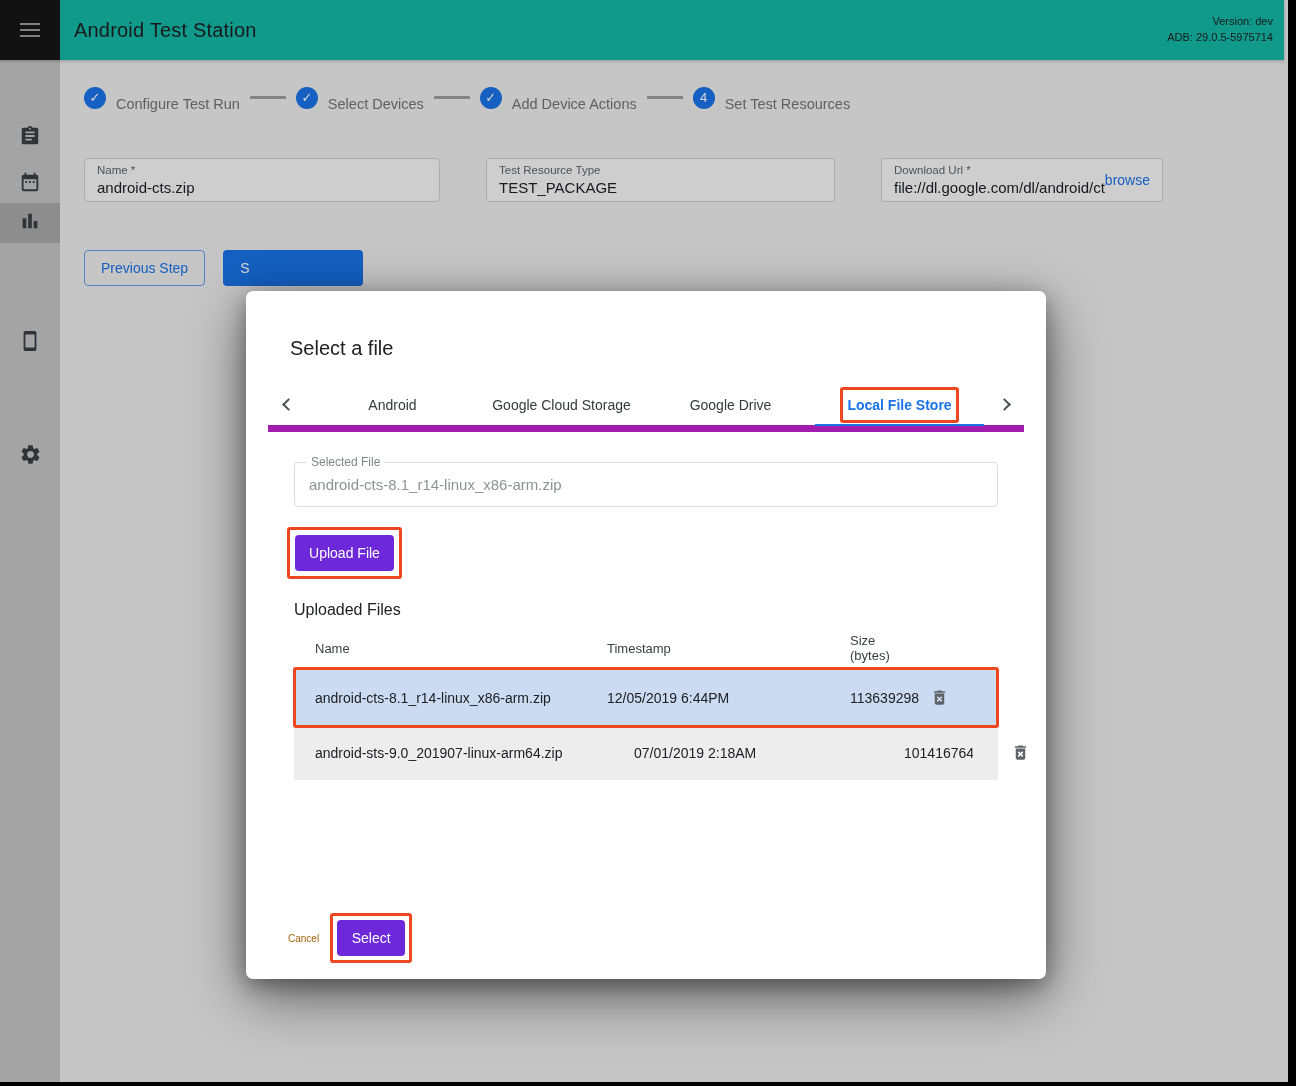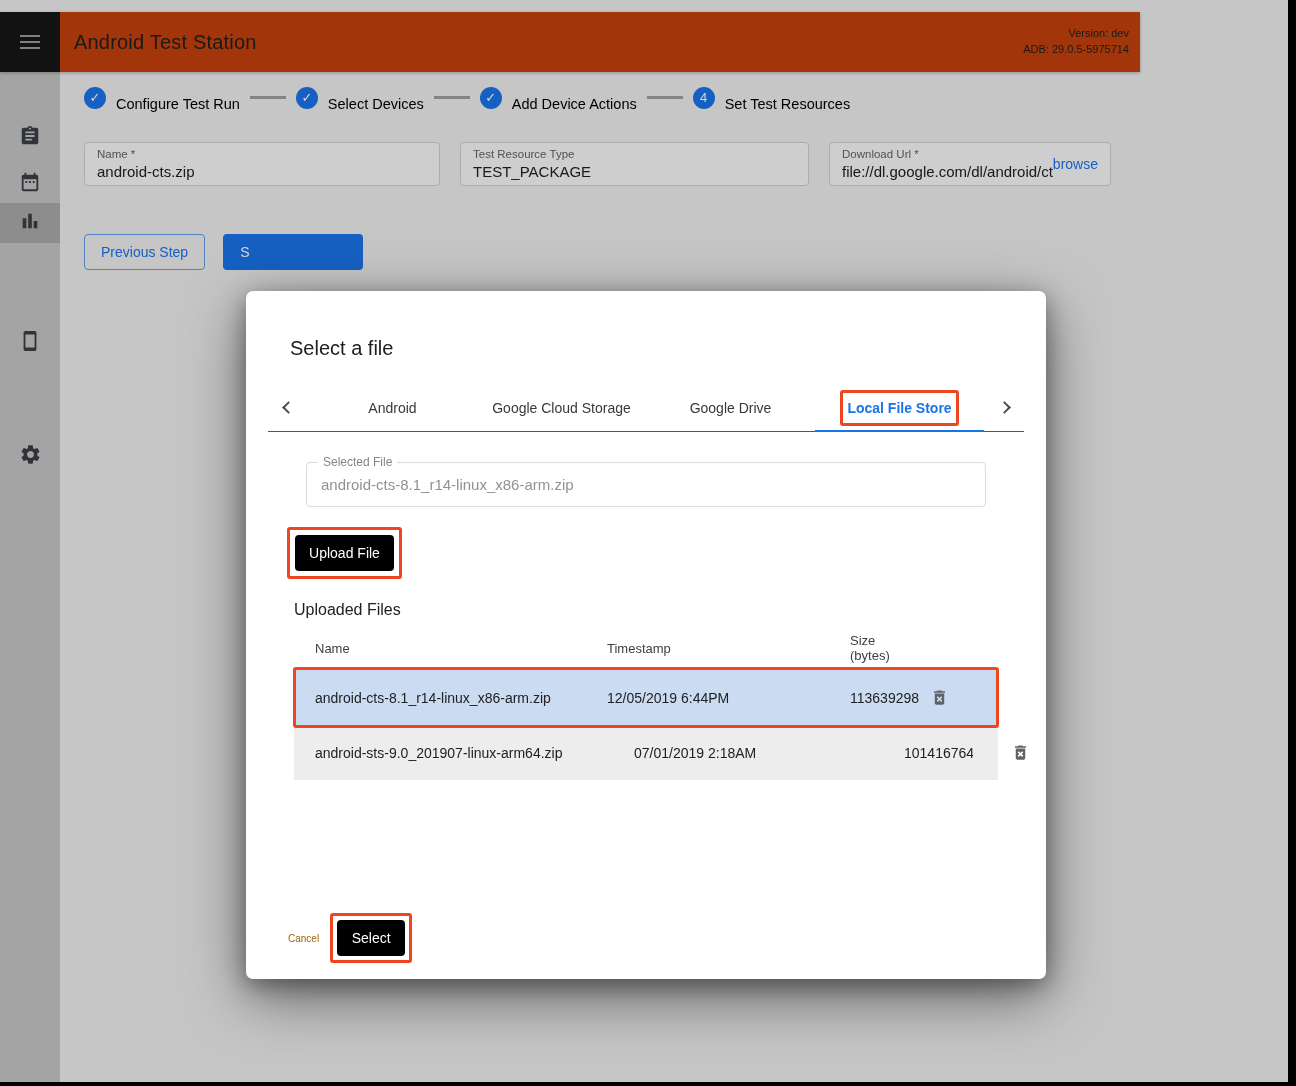--- a/index.html
+++ b/index.html
@@ -2,21 +2,21 @@
 <html><head>
 <meta charset="utf-8">
 <style>
   * { margin:0; padding:0; box-sizing:border-box; }
   html,body { background:#000; }
   body { font-family:"Liberation Sans","DejaVu Sans",sans-serif; }
   .stage { position:relative; width:1296px; height:1086px; background:#000; overflow:hidden; }
   .app { position:absolute; left:0; top:0; width:1288px; height:1082px; background:#ececec; }
 
   
-  .topbar { position:absolute; left:0; top:12px; width:1140px; height:60px; background:#c2410c;
+  .topbar { position:absolute; left:0; top:0; width:1284px; height:60px; background:#14b8a6;
             display:flex; align-items:center; box-shadow:0 1px 3px rgba(0,0,0,0.25); z-index:2; }
   .hamburger-box { width:60px; height:60px; background:#161616; display:flex; align-items:center;
                    justify-content:center; cursor:pointer; flex:0 0 auto; }
   .hamburger { width:20px; }
   .hamburger span { display:block; height:2px; background:#9a9a9a; margin:4px 0; }
   .topbar-title { margin-left:14px; font-size:20px; font-weight:500; color:#1f1f1f; letter-spacing:.2px; }
   .topbar-meta { position:absolute; right:11px; top:13px; text-align:right; font-size:11px;
                  line-height:16px; color:#1f1f1f;margin-left:33px; }
 
   
@@ -31,24 +31,24 @@
   .page-header { height:103px; background:#fafafa; padding:21px 0 0 21px; }
   .breadcrumb { font-size:14px; color:#3c4043; }
   .title-row { display:flex; align-items:center; margin-top:9px; }
   .back-arrow { width:26px; margin-left:7px; font-size:22px; color:#3c4043; cursor:pointer; text-align:center; }
   .page-title { margin-left:20px; font-size:20px; font-weight:400; color:#202124; }
 
   .stepper { display:flex; align-items:center; margin:23px 0 0 24px; }
   .step { display:flex; align-items:center; cursor:pointer; }
   .step-circle { width:22px; height:22px; border-radius:50%; background:#1a73e8; color:#fff;
                  font-size:13px; display:flex; align-items:center; justify-content:center; }
-  .step-label { margin-left:10px; font-size:14.5px; color:#000000;margin-top:13px; }
+  .step-label { margin-left:10px; font-size:14.5px; color:#737373;margin-top:13px; }
   .step-connector { width:36px; height:3px; background:#9e9e9e; margin:0 10px; }
 
-  .form-row { display:flex; margin:30px 0 0 24px; gap:20px; }
+  .form-row { display:flex; margin:46px 0 0 24px; gap:46px; }
   .field { position:relative; height:44px; background:#f6f6f6; border:1px solid #cdcdcd;
            border-radius:4px; padding:5px 12px 0; overflow:hidden; }
   .field-name { width:356px; } .field-type { width:349px; } .field-url { width:282px; }
   .field-label { font-size:11.5px; color:#5f6368; white-space:nowrap; }
   .field-value { font-size:15px; color:#202124; margin-top:3px; white-space:nowrap; overflow:hidden; }
   .field-url .field-value { padding-right:64px; }
   .browse-link { position:absolute; right:12px; top:50%; transform:translateY(-50%);
                  font-size:14px; color:#1a73e8; cursor:pointer; background:transparent; border:none; }
 
   .actions-row { display:flex; margin:48px 0 0 24px; }
@@ -58,38 +58,38 @@
   .btn-partial { margin-left:18px; width:140px; height:36px; background:#1a73e8; color:#fff;
                  font-size:14px; text-align:left; padding-left:17px; border:none; border-radius:4px; cursor:pointer; }
 
   
   .backdrop { position:absolute; inset:0; background:rgba(0,0,0,0.16); z-index:50; }
   .modal { position:absolute; left:246px; top:291px; width:800px; height:688px; background:#fff;
            border-radius:7px; z-index:100; box-shadow:0 18px 60px rgba(0,0,0,0.5), 0 6px 22px rgba(0,0,0,0.35); }
   .modal-title { margin:45px 0 0 44px; font-size:20px; line-height:24px; font-weight:400; color:#202124; }
 
   .tabbar { display:flex; align-items:stretch; height:48px; margin:24px 22px 0;
-            border-bottom:1px solid #a21caf; }
+            border-bottom:7px solid #a21caf; }
   .tab-paddle { width:40px; display:flex; align-items:center; justify-content:center;
                 background:transparent; border:none; cursor:pointer; }
   .chev { width:9px; height:9px; border-left:2px solid #4a4f54; border-bottom:2px solid #4a4f54; }
   .chev.left { transform:rotate(45deg); }
   .chev.right { transform:rotate(225deg); }
   .tab { position:relative; width:169px; display:flex; align-items:center; justify-content:center;
          font-size:14px; color:#36393d; background:transparent; border:none; cursor:pointer; }
   .tab.active { color:#1a73e8; font-weight:700; }
   .tab.active::after { content:""; position:absolute; left:0; right:0; bottom:-1px; height:2px; background:#1a73e8; }
 
-  .sel-field { position:relative; margin:30px 60px 0; height:45px; border:1px solid #dadce0; border-radius:4px; }
+  .sel-field { position:relative; margin:30px 48px 0; height:45px; border:1px solid #dadce0; border-radius:4px; }
   .sel-field-label { position:absolute; top:-8px; left:11px; background:#fff; padding:0 5px;
                      font-size:12px; color:#80868b; }
   .sel-field-value { line-height:43px; padding:0 14px; font-size:15px; color:#8e9297;
                      white-space:nowrap; overflow:hidden; }
 
-  .btn-primary { position:relative; height:36px; background:#000000; color:#fff; font-size:14px;
+  .btn-primary { position:relative; height:36px; background:#6d28d9; color:#fff; font-size:14px;
                  border:none; border-radius:4px; cursor:pointer; }
   .upload-btn { margin:28px 0 0 49px; width:99px; }
 
   .uploaded-heading { margin:30px 0 0 48px; font-size:16px; color:#202124; }
 
   .files-table { margin:8px 48px 0; }
   .thead, .trow { display:grid; grid-template-columns:292px 243px 90px 40px 1fr; align-items:center; }
   .thead { border-bottom:1px solid #e0e0e0; }
   .th { font-size:13px; color:#3c4043; padding:12px 0 12px 21px; line-height:15px; }
   .th.size-col { padding-top:6px; padding-bottom:6px; }

